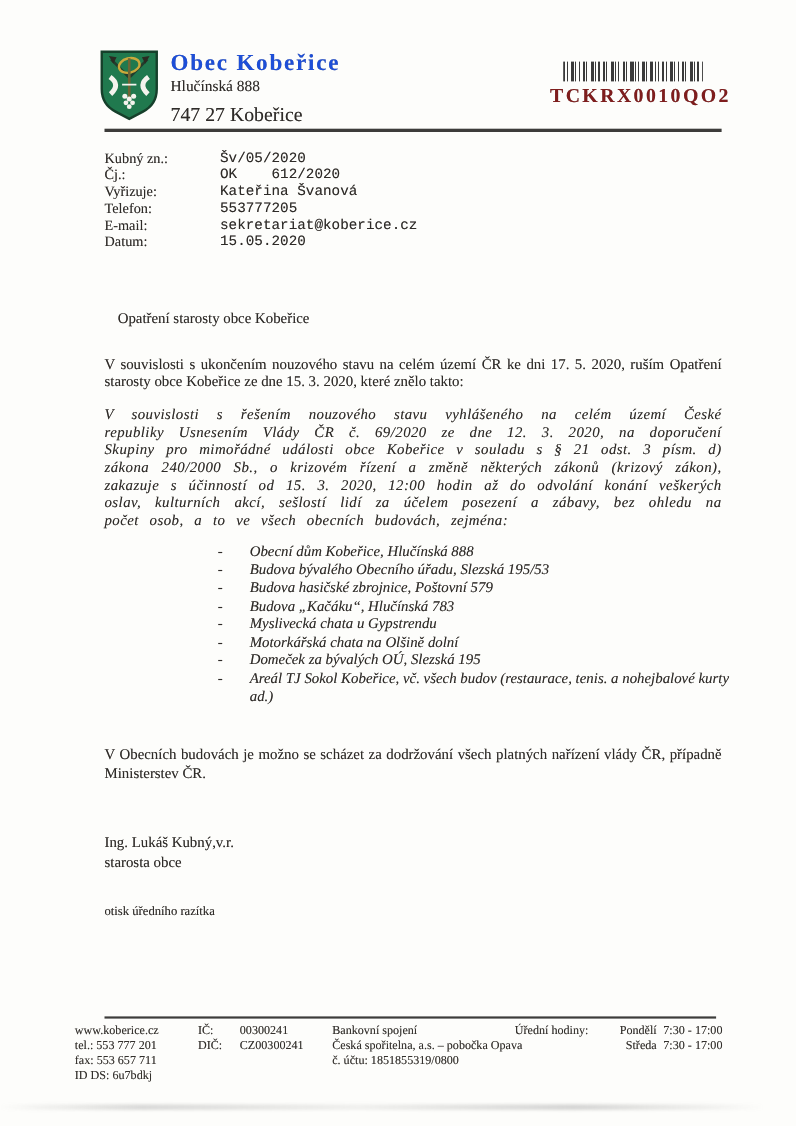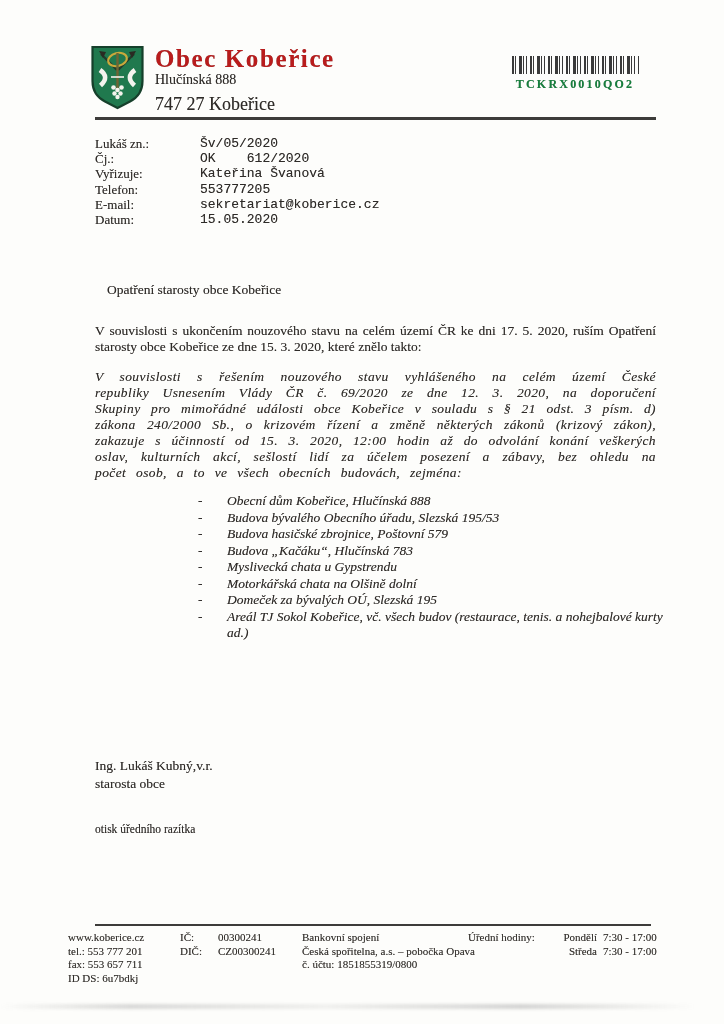--- a/index.html
+++ b/index.html
@@ -8,39 +8,39 @@
     background:#fdfdfb; overflow:hidden;
     font-family:"Liberation Serif","DejaVu Serif",serif;
     color:#2e2b28;
     text-shadow:0 0 0.6px rgba(46,43,40,0.45);
   }
   .abs { position:absolute; }
 
   
   .emblem { left:89px; top:44px; }
   .org-name {
-    left:155px; top:45px; font-size:25px; font-weight:bold;
-    letter-spacing:1.6px; color:#b91c1c;
+    left:155px; top:45px; font-size:21px; font-weight:bold;
+    letter-spacing:1.6px; color:#1d4ed8;
   }
   .org-street { left:155px; top:72px; font-size:14px; }
   .org-city   { left:155px; top:94px; font-size:18px; }
   .header-rule { left:95px; top:117px; width:561px; height:3px; background:#3d3c3a; }
 
   .barcode {
     left:512px; top:56px; width:127px; height:18px;
     background-image:repeating-linear-gradient(90deg,
       #3a3a3a 0px,#3a3a3a 2px, transparent 2px,transparent 3px,
       #3a3a3a 3px,#3a3a3a 4px, transparent 4px,transparent 7px,
       #3a3a3a 7px,#3a3a3a 10px, transparent 10px,transparent 11px,
       #3a3a3a 11px,#3a3a3a 12px, transparent 12px,transparent 14px,
       #3a3a3a 14px,#3a3a3a 15px, transparent 15px,transparent 18px);
   }
   .barcode-label {
     left:500px; top:77px; width:150px; text-align:center;
-    font-size:12px; font-weight:bold; letter-spacing:2.2px; color:#15803d;
+    font-size:18px; font-weight:bold; letter-spacing:2.2px; color:#7f1d1d;
   }
 
   
   .meta { left:95px; top:136px; font-size:13px; line-height:15.2px; }
   .meta-row { display:flex; }
   .meta-label { width:105px; }
   .meta-value { white-space:pre;font-family:Liberation Mono, monospace; }
 
   
   .subject { left:95px; top:282px; font-size:13.5px;margin-left:12px; }
@@ -114,21 +114,21 @@
   <div class="abs org-city">747 27 Kobeřice</div>
 
   <div class="abs barcode"></div>
   <div class="abs barcode-label">TCKRX0010QO2</div>
 
   <div class="abs header-rule"></div>
 
   <div class="abs meta">
 
       <div class="meta-row">
-        <span class="meta-label">Lukáš zn.:</span>
+        <span class="meta-label">Kubný zn.:</span>
         <span class="meta-value">Šv/05/2020</span>
       </div>
 
       <div class="meta-row">
         <span class="meta-label">Čj.:</span>
         <span class="meta-value">OK    612/2020</span>
       </div>
 
 
       <div class="meta-row">
@@ -194,20 +194,21 @@
         <span class="list-marker">-</span>
         <span class="list-text">Domeček za bývalých OÚ, Slezská 195</span>
       </div>
 
       <div class="list-item">
         <span class="list-marker">-</span>
         <span class="list-text">Areál TJ Sokol Kobeřice, vč. všech budov (restaurace, tenis. a nohejbalové kurty ad.)</span>
       </div>
     </div>
 
+  <div class="abs para para-2">V Obecních budovách je možno se scházet za dodržování všech platných nařízení vlády ČR, případně Ministerstev ČR.</div>
 
   <div class="abs sig">
     <div>Ing. Lukáš Kubný,v.r.</div>
     <div>starosta obce</div>
   </div>
   <div class="abs stamp-note">otisk úředního razítka</div>
 
   <div class="abs footer-rule"></div>
 
   <div class="abs footer f-col1">

